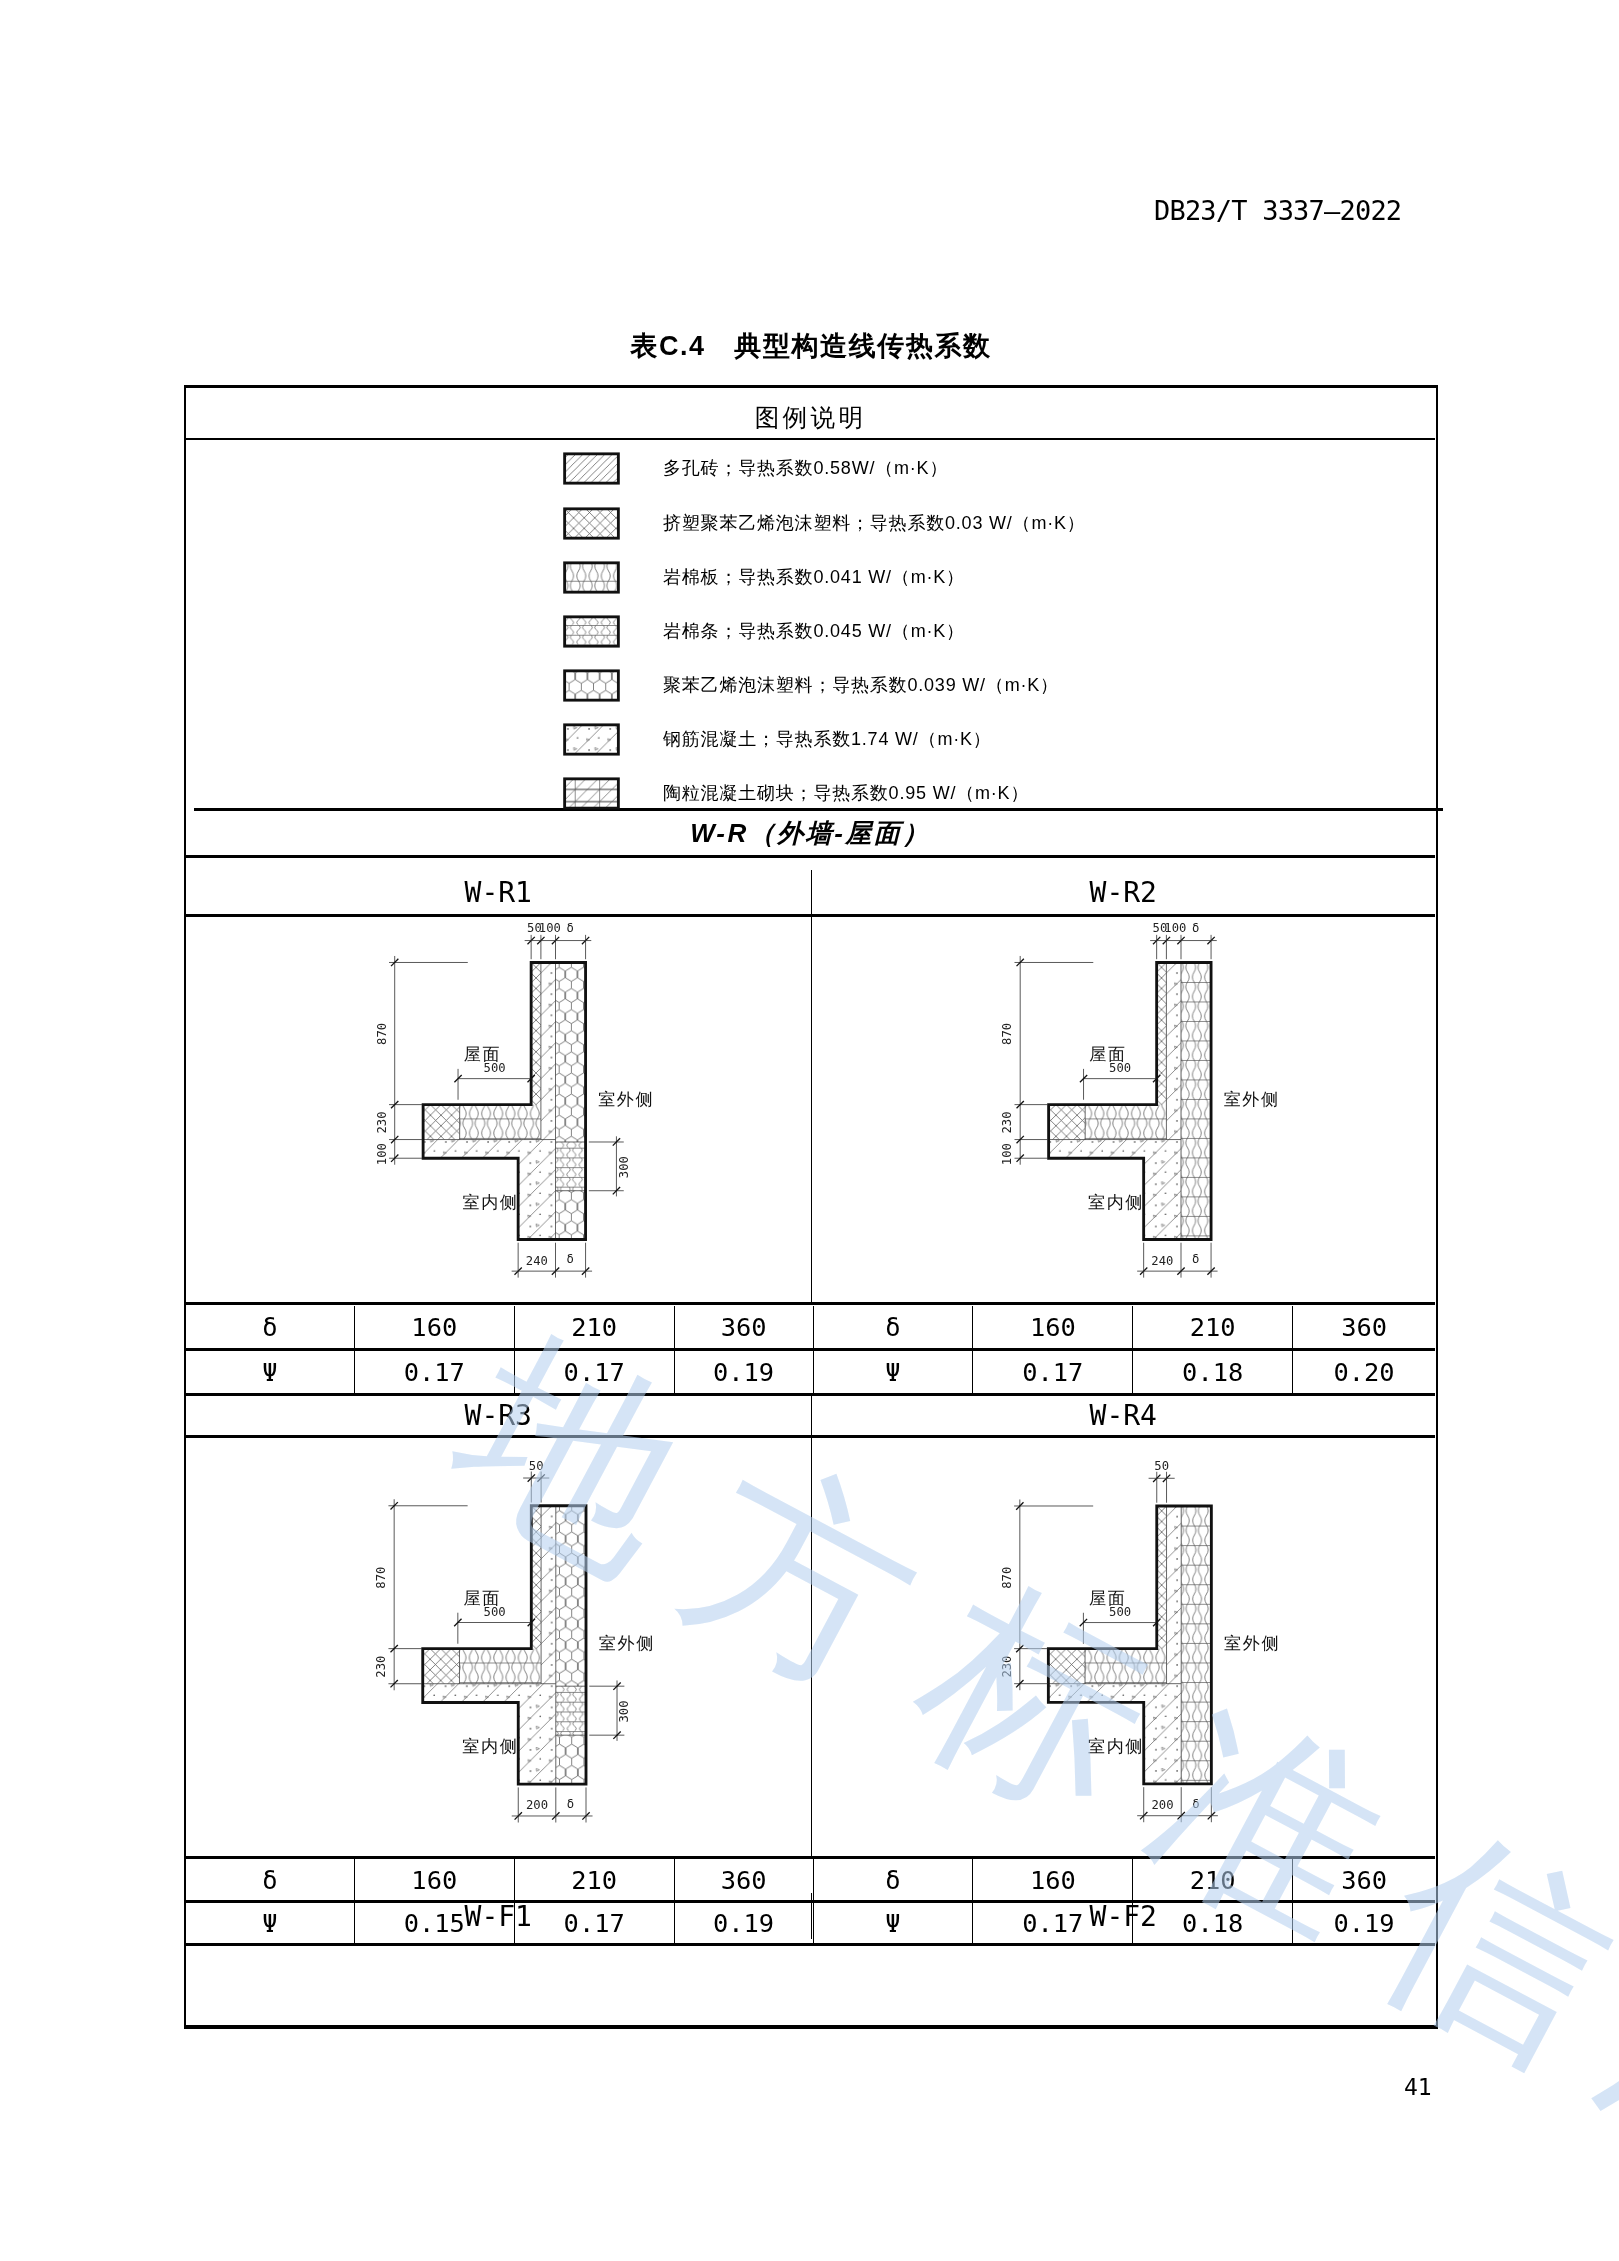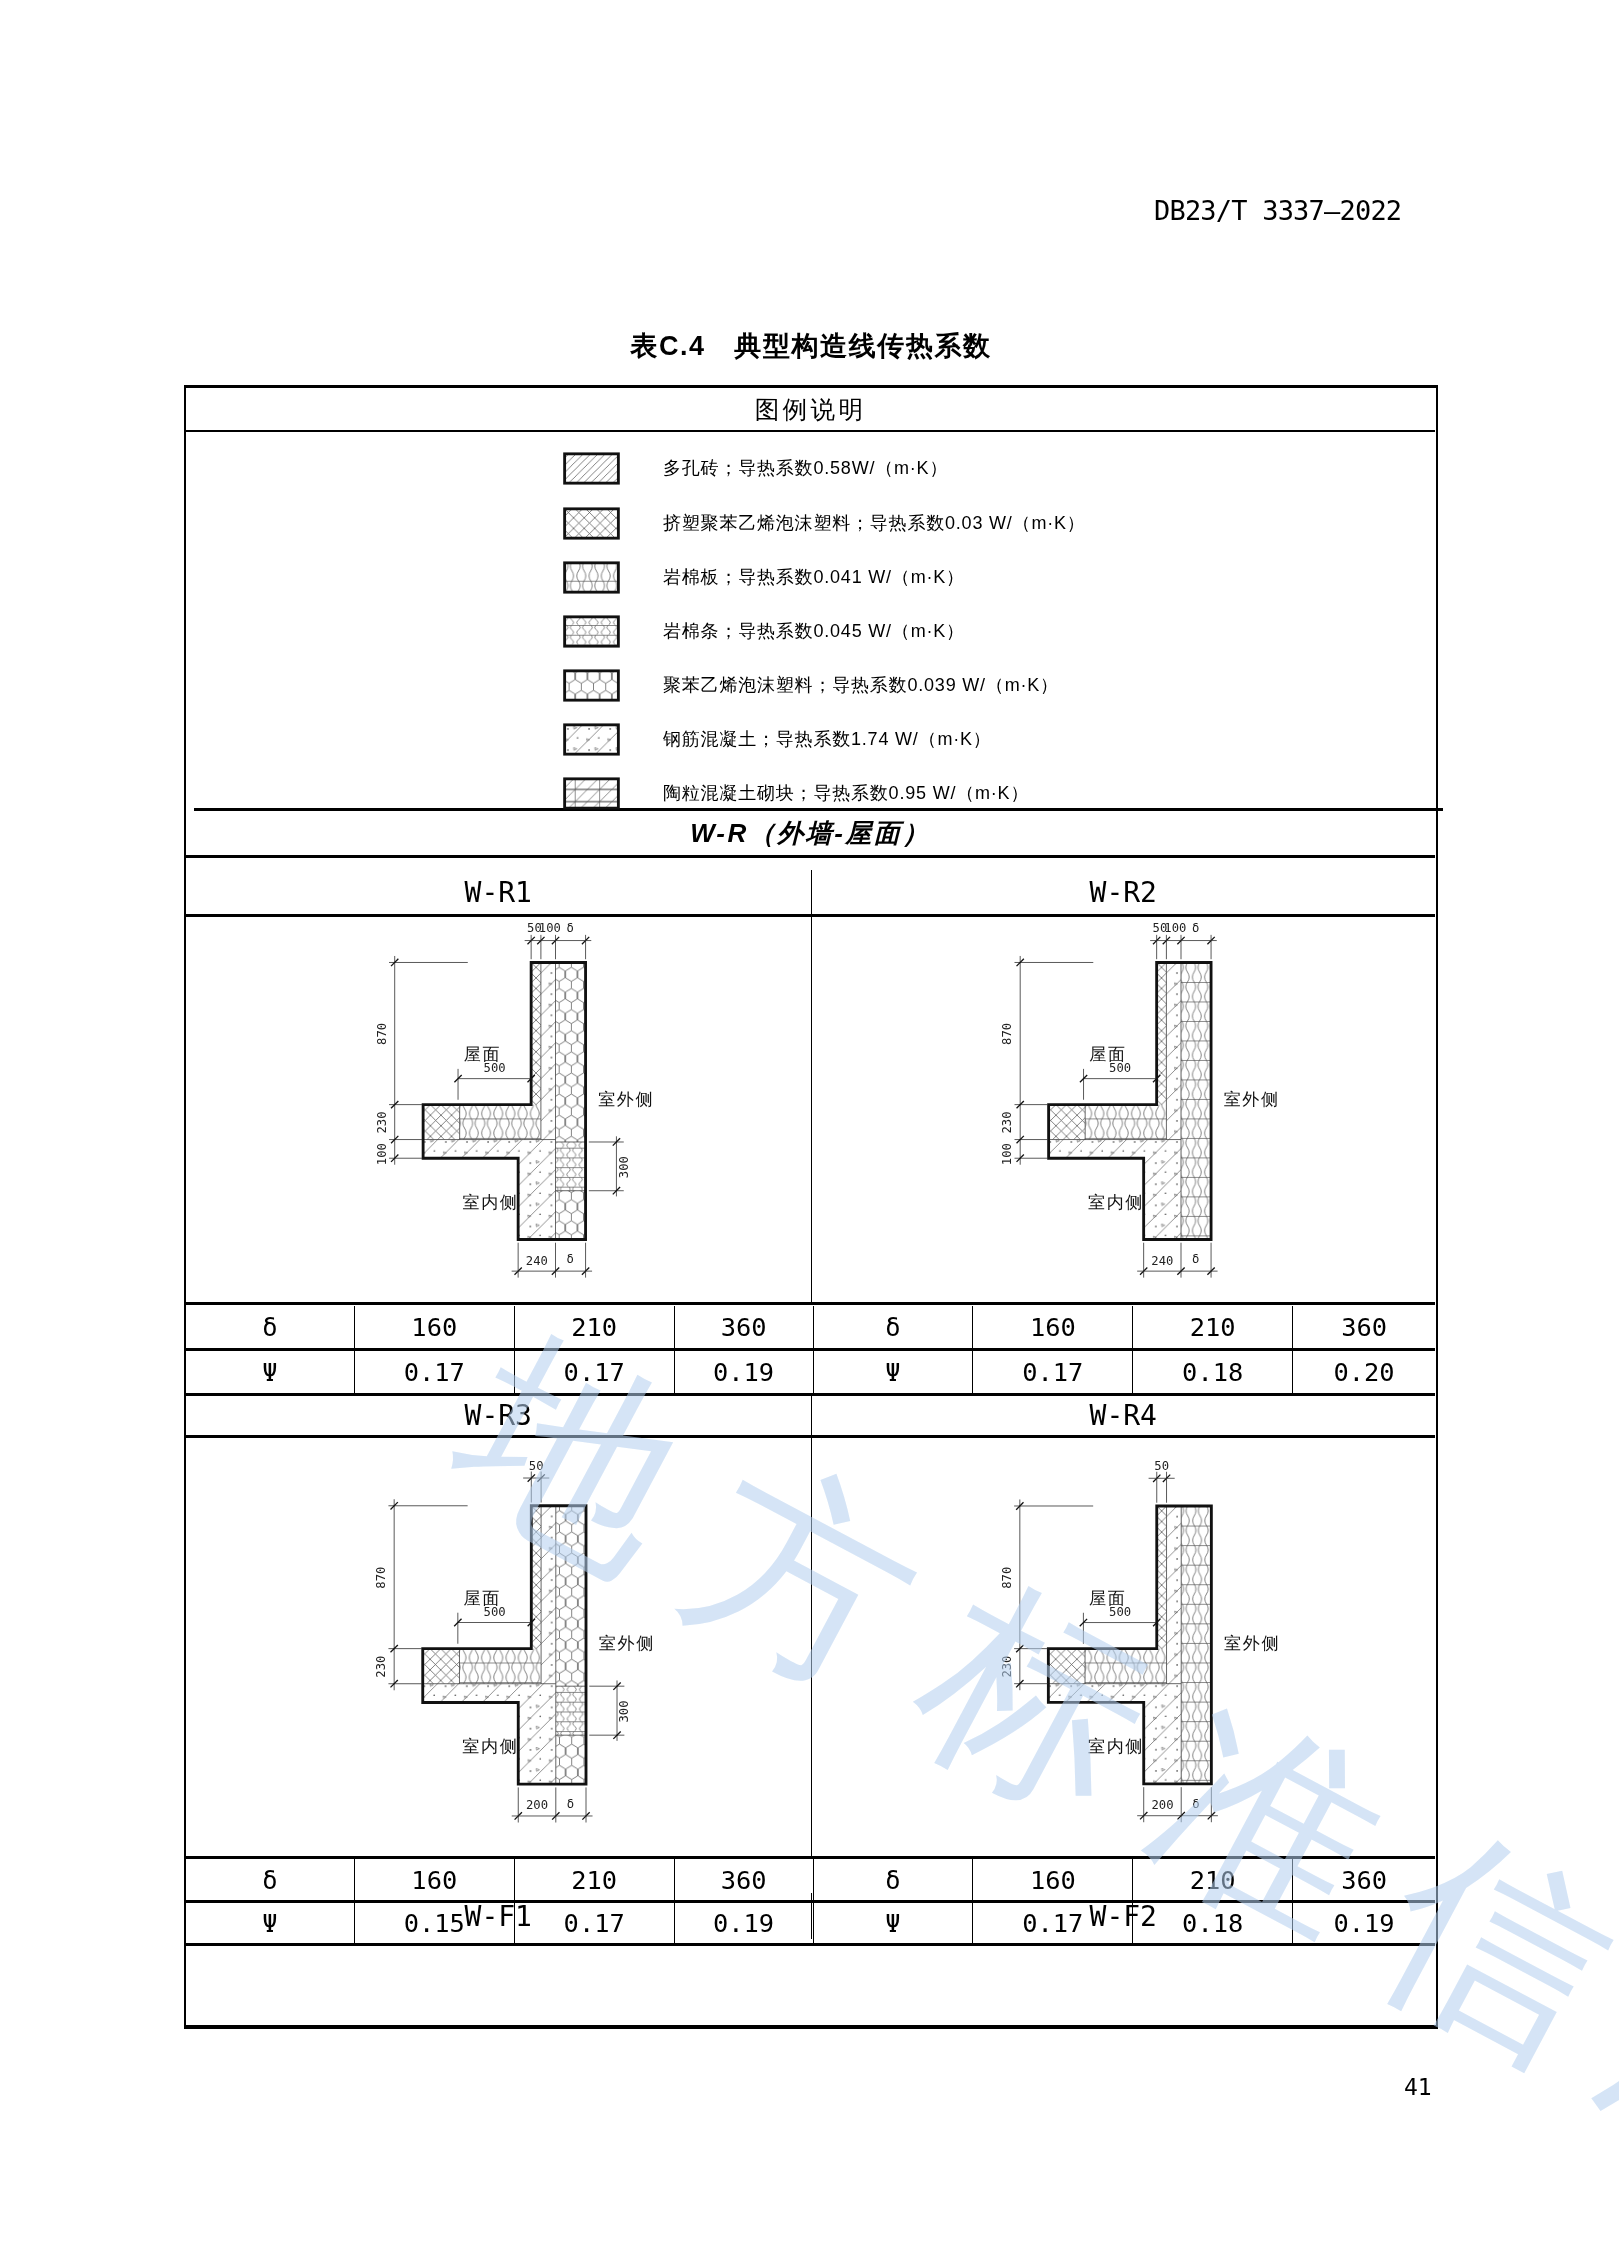--- a/index.html
+++ b/index.html
@@ -10,21 +10,21 @@
   .table-title{position:absolute;top:328px;left:184px;width:1254px;text-align:center;
         font-size:27px;font-weight:bold;letter-spacing:1.6px;}
   .page-number{position:absolute;top:2074px;left:1404px;font-family:"DejaVu Sans Mono",monospace;font-size:23px;}
   .watermark{position:absolute;left:528px;top:1311px;transform:rotate(28deg);transform-origin:0 0;
         font-size:213px;line-height:213px;letter-spacing:49px;white-space:nowrap;
         color:#b3cfef;opacity:0.55;z-index:9;pointer-events:none;font-weight:400;}
   .tbl{position:absolute;left:184px;top:385px;width:1254px;height:1644px;box-sizing:border-box;
         border:2.5px solid #000;border-top-width:3.3px;border-bottom-width:4.1px;}
   .row{position:absolute;left:0;width:1249px;box-sizing:border-box;border-bottom:3.3px solid #000;
         display:flex;align-items:center;justify-content:center;}
-  .row.thin{border-bottom-width:2.5px;}
+  .row.thin{border-bottom-width:2.5px;margin-top:8px;}
   .row.last{border-bottom:none;}
   .hdr-text{font-size:26px;font-weight:bold;letter-spacing:2.5px;}
   .hdr-text-sm{font-size:23px;font-weight:bold;letter-spacing:1.6px;}
   .cell2{width:625px;height:100%;display:flex;align-items:center;justify-content:center;box-sizing:border-box;}
   .cell2 + .cell2{border-left:1.6px solid #000;}
   .panel-name{font-family:"DejaVu Sans Mono",monospace;font-size:28px;letter-spacing:0px;}
   .legend-title{font-size:24.6px;letter-spacing:3.3px;}
   .legend-body{display:block;margin-left:8px;}
   .legend-item{position:absolute;left:0;width:100%;height:54px;}
   .legend-swatch{position:absolute;left:369px;top:10.7px;width:57px;height:33px;}

